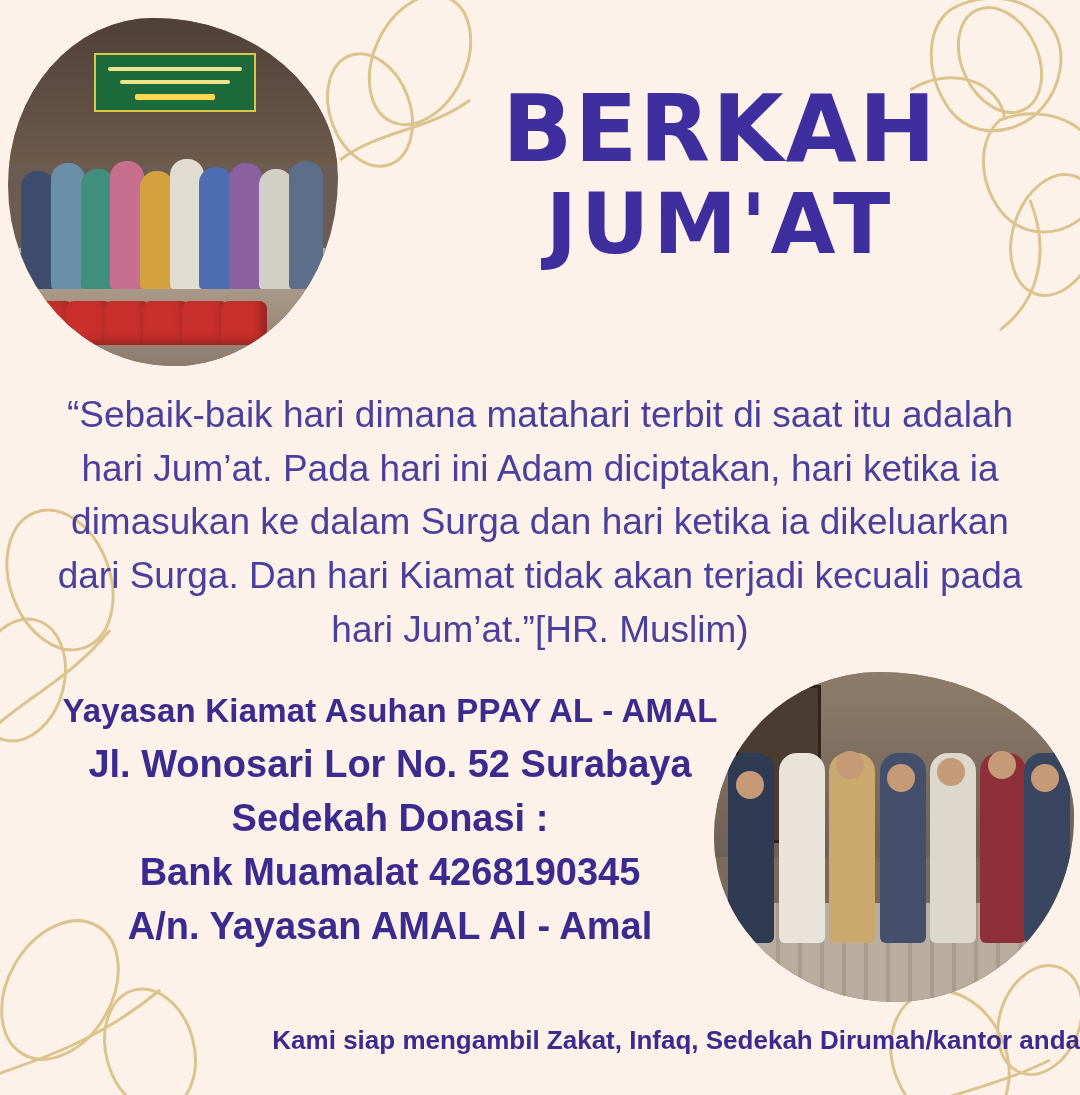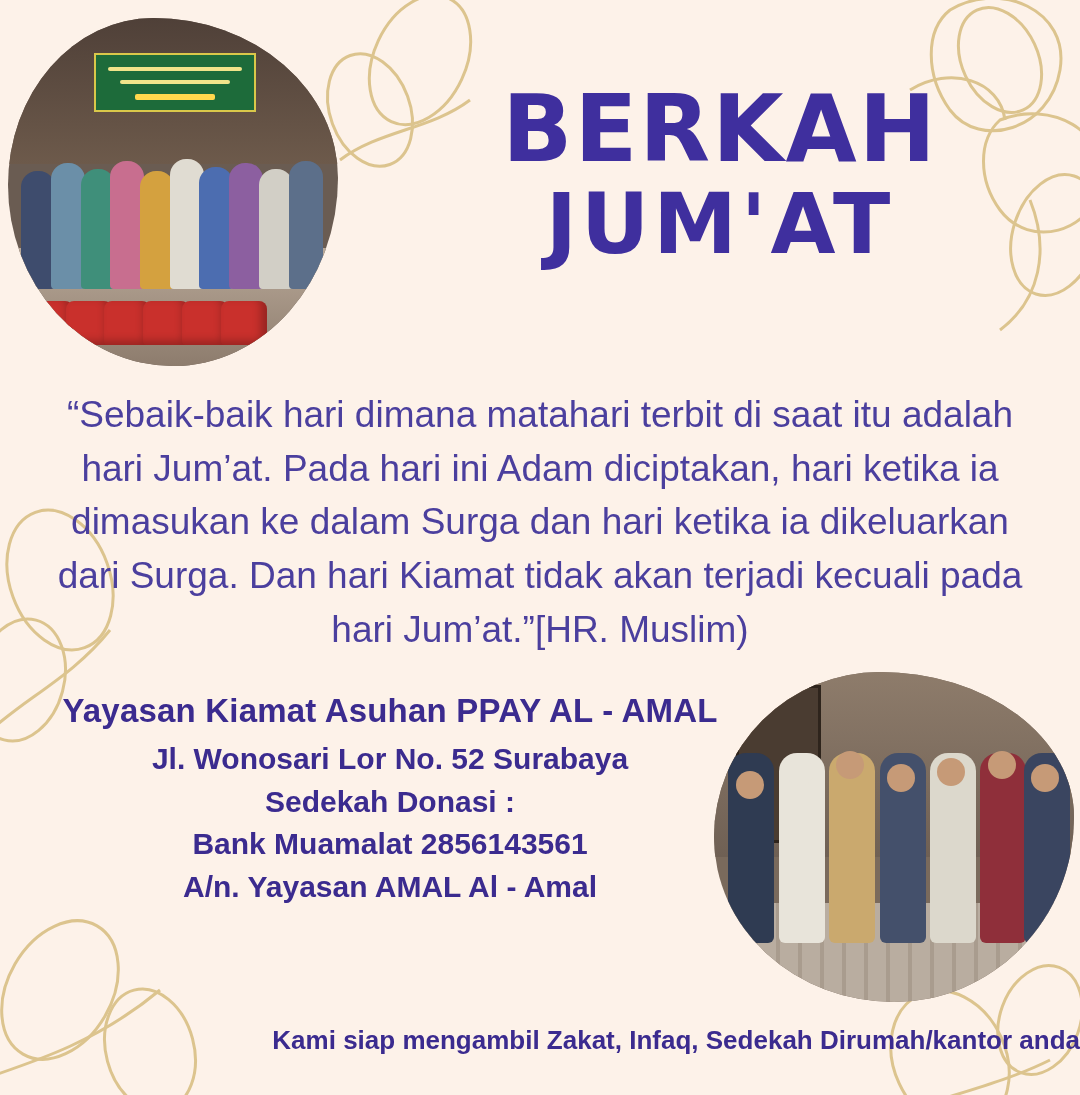--- a/index.html
+++ b/index.html
@@ -143,21 +143,21 @@
     text-align: center;
     color: #3b2b8f;
     font-weight: 700;
   }
   .info .org {
     font-size: 33px;
     margin-bottom: 8px;
     letter-spacing: .2px;
   }
   .info .line {
-    font-size: 30px;
+    font-size: 38px;
     line-height: 1.42;
   }
 
   .tagline {
     position: absolute;
     left: 0;
     right: 0;
     top: 1025px;
     text-align: right;
     color: #3b2b8f;
@@ -317,19 +317,19 @@
     <div class="b" style="left:74%; background:#8f2f3a;"></div>
     <div class="head" style="left:76%; top:24%;"></div>
     <div class="b" style="left:86%; background:#3a4560;"></div>
     <div class="head" style="left:88%; top:28%;"></div>
   </div>
 
   <div class="info">
     <div class="org">Yayasan Kiamat Asuhan PPAY AL - AMAL</div>
     <div class="line">Jl. Wonosari Lor No. 52 Surabaya</div>
     <div class="line">Sedekah Donasi :</div>
-    <div class="line">Bank Muamalat 2856143561</div>
+    <div class="line">Bank Muamalat 4268190345</div>
     <div class="line">A/n. Yayasan AMAL Al - Amal</div>
   </div>
 
   <div class="tagline">Kami siap mengambil Zakat, Infaq, Sedekah Dirumah/kantor anda</div>
 
 </div>
 
 </body></html>

